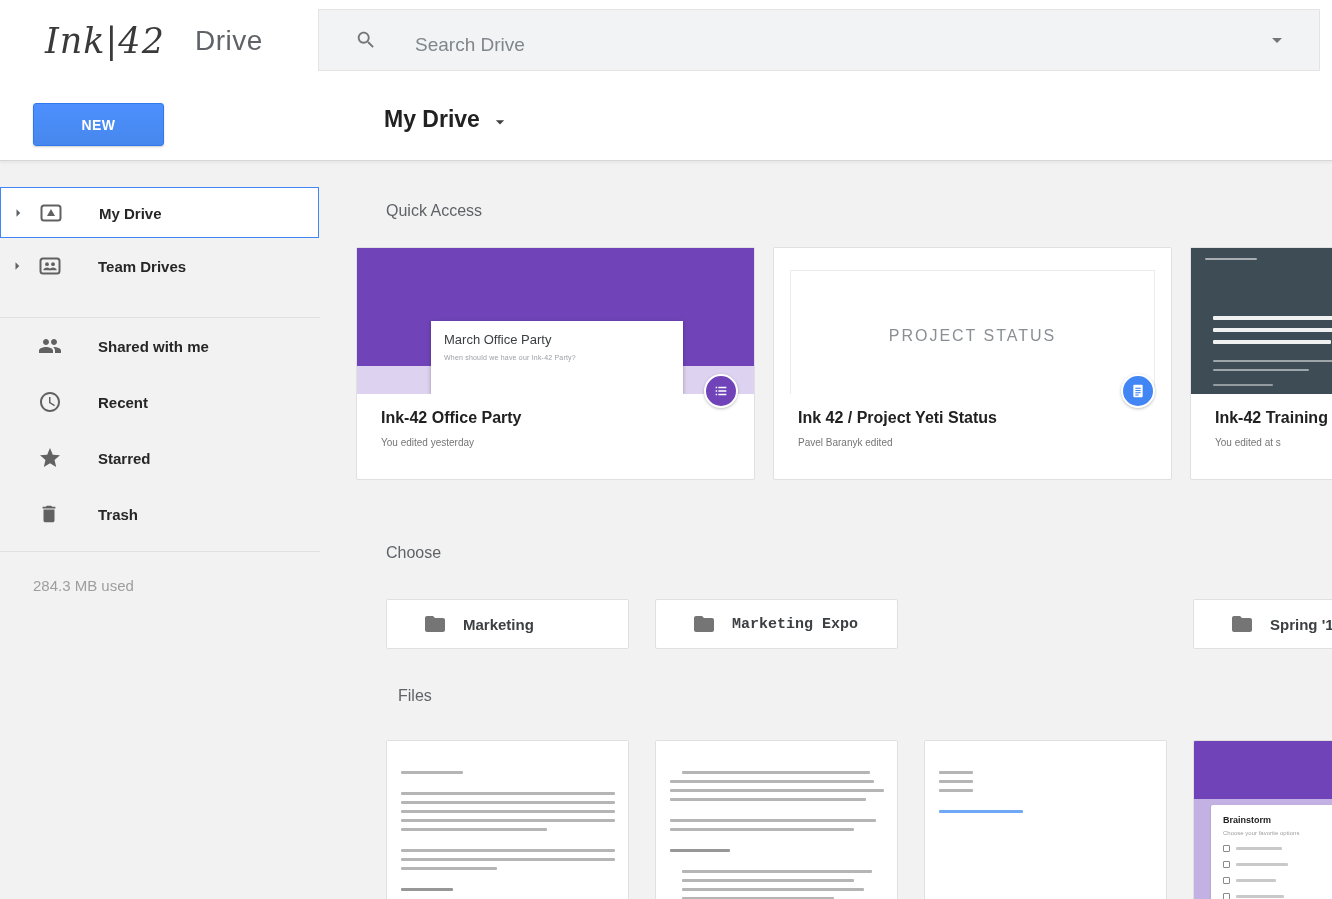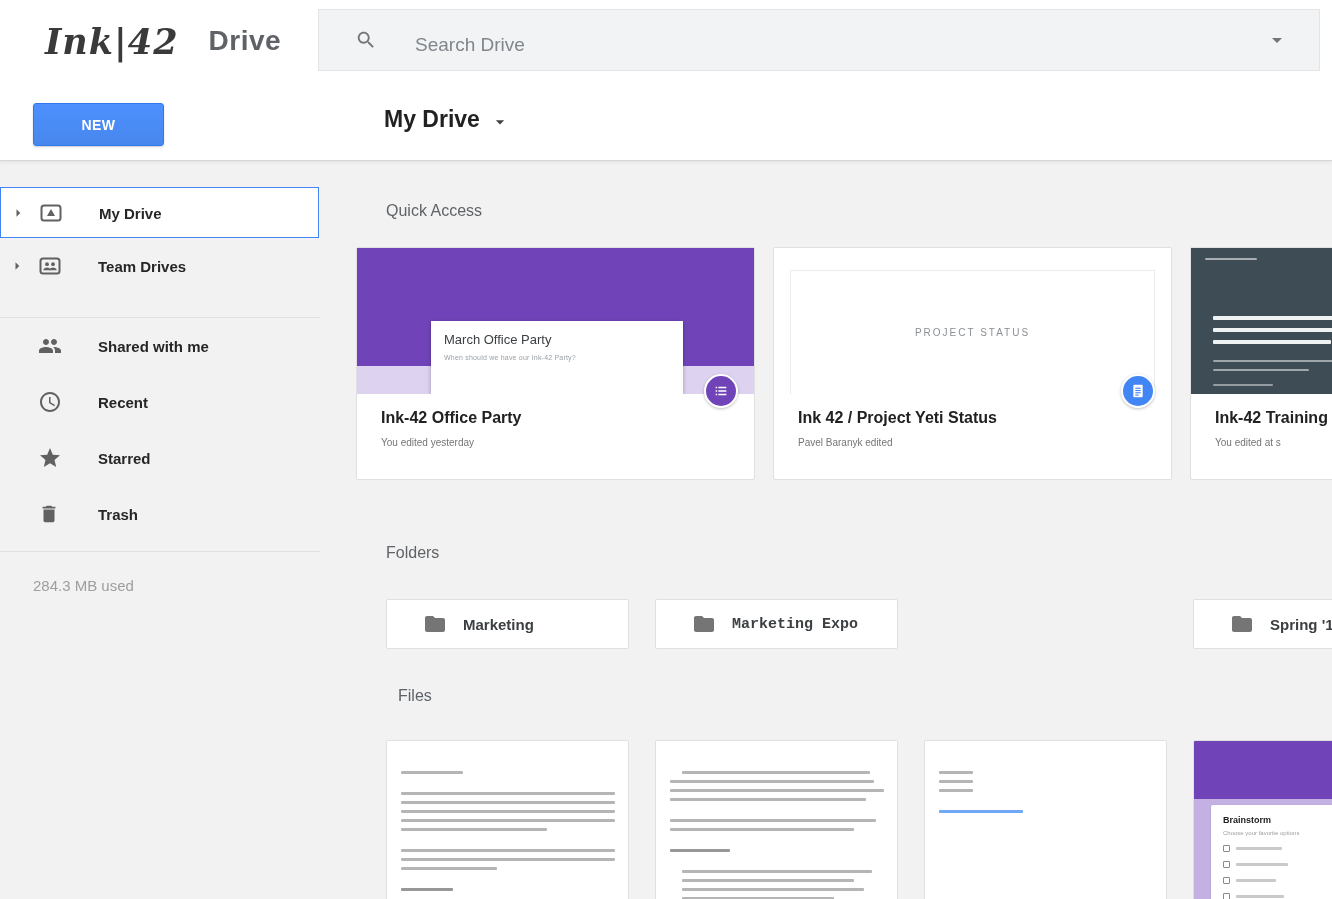--- a/index.html
+++ b/index.html
@@ -2,21 +2,21 @@
 <html><head>
 <meta charset="utf-8">
 <style>
   * { box-sizing: border-box; margin: 0; padding: 0; }
   html,body { background:#fff; }
   body { font-family: "Liberation Sans", sans-serif; }
   .app { position:relative; width:1332px; height:899px; overflow:hidden; background:#fff; }
 
   
   .header { position:absolute; left:0; top:0; width:1332px; height:81px; background:#fff; }
-  .logo { position:absolute; left:45px; top:14px; height:54px; display:flex; align-items:center; cursor:pointer;font-weight:bold; }
+  .logo { position:absolute; left:45px; top:14px; height:54px; display:flex; align-items:center; cursor:pointer; }
   .brand { font-family:"DejaVu Serif", serif; font-style:italic; font-size:35px; color:#3a3a3a; letter-spacing:1px; }
   .appname { font-size:28px; color:#5f6368; margin-left:30px; letter-spacing:.5px; }
   .searchbar { position:absolute; left:318px; top:9px; width:1002px; height:62px; background:#f1f3f4; border:1px solid #e4e4e4; }
   .sicon { position:absolute; left:36px; top:50%; transform:translateY(-50%); line-height:0; }
   .sinput { position:absolute; left:96px; top:5px; height:100%; width:820px; background:transparent; border:none; outline:none; font-family:"Liberation Sans",sans-serif; font-size:19px; color:#3c4043; }
   .sinput::placeholder { color:#80868b; }
   .sarrow { position:absolute; right:30px; top:50%; transform:translateY(-50%); line-height:0; cursor:pointer; }
 
   
   .subheader { position:absolute; left:0; top:81px; width:1332px; height:80px; background:#fff; border-bottom:1px solid #d6d6d6; box-shadow:0 2px 3px rgba(0,0,0,.05); z-index:5; }
@@ -43,21 +43,21 @@
   
   .qa-card { position:absolute; top:86px; width:399px; height:233px; background:#fff; border:1px solid #e0e0e0; border-radius:2px; cursor:pointer; }
   .qa-thumb { position:absolute; left:0; top:0; right:0; height:146px; overflow:hidden; }
   .form-thumb { background:#7044b8; }
   .strip { position:absolute; left:0; right:0; top:118px; height:28px; background:#ddd2f0; }
   .form-panel { position:absolute; left:74px; top:73px; width:252px; height:73px; background:#fff; box-shadow:0 1px 4px rgba(0,0,0,.3); padding:11px 13px; }
   .fp-title { font-size:13px; color:#3c4043; }
   .fp-sub { font-size:7px; color:#9aa0a6; margin-top:7px; letter-spacing:.2px; }
   .doc-thumb { background:#fff; }
   .doc-page { position:absolute; left:16px; right:16px; top:22px; bottom:0; background:#fff; border:1px solid #ececec; border-bottom:none; text-align:center; }
-  .doc-page-title { margin-top:56px; font-size:10px; letter-spacing:2px; color:#8a8f94; }
+  .doc-page-title { margin-top:56px; font-size:16px; letter-spacing:2px; color:#8a8f94; }
   .slide-thumb { background:#3e4c55; }
   .sl { position:absolute; height:2px; background:#fff; border-radius:1px; }
   .sl.h { height:4px; opacity:.92; }
   .qa-badge { position:absolute; top:126px; right:16px; width:34px; height:34px; border-radius:50%; border:2px solid #fff; display:flex; align-items:center; justify-content:center; box-shadow:0 1px 3px rgba(0,0,0,.25); }
   .qa-badge.purple { background:#7044b8; }
   .qa-badge.blue { background:#4285f4; }
   .qa-footer { position:absolute; left:0; top:146px; right:0; bottom:0; padding:15px 24px; }
   .qa-title { font-size:16px; font-weight:700; color:#212121; white-space:nowrap; }
   .qa-sub { font-size:10px; color:#757575; margin-top:10px; white-space:nowrap; }
 
@@ -244,21 +244,21 @@
         <span class="sl" style="left:22px;top:112px;width:150px;opacity:.5"></span>
         <span class="sl" style="left:22px;top:121px;width:96px;opacity:.5"></span>
         <span class="sl" style="left:22px;top:136px;width:60px;opacity:.45"></span>
       </div>
       <div class="qa-footer">
         <div class="qa-title">Ink-42 Training</div>
         <div class="qa-sub">You edited at s</div>
       </div>
     </div>
 
-    <div class="sec-label" style="left:386px;top:383px;">Folders</div>
+    <div class="sec-label" style="left:386px;top:383px;">Choose</div>
 
     <div class="folder-card" style="left:386px;">
       <span class="folder-ic"><svg width="24" height="24" viewBox="0 0 24 24">
             <path fill="#757575" d="M10 4H4c-1.1 0-2 .9-2 2v12c0 1.1.9 2 2 2h16c1.1 0 2-.9 2-2V8c0-1.1-.9-2-2-2h-8l-2-2z"></path>
           </svg></span>
       <span class="folder-name">Marketing</span>
     </div>
     <div class="folder-card" style="left:655px;font-family:Liberation Mono, monospace;">
       <span class="folder-ic"><svg width="24" height="24" viewBox="0 0 24 24">
             <path fill="#757575" d="M10 4H4c-1.1 0-2 .9-2 2v12c0 1.1.9 2 2 2h16c1.1 0 2-.9 2-2V8c0-1.1-.9-2-2-2h-8l-2-2z"></path>

